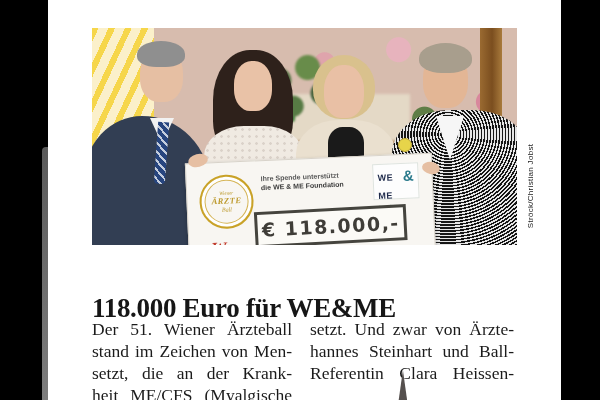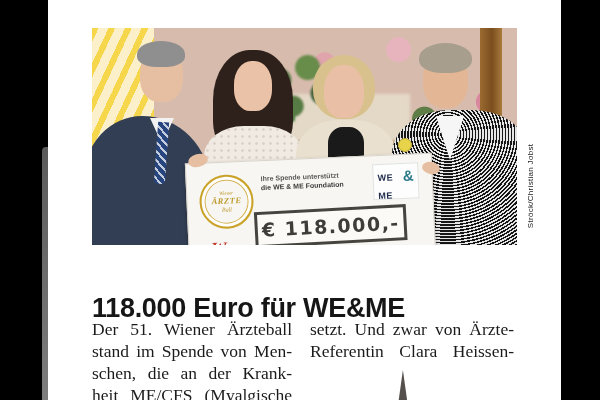--- a/index.html
+++ b/index.html
@@ -108,21 +108,21 @@
   .amount{font-size:19px;font-weight:bold;color:#3f3d38;letter-spacing:1.5px;font-family:"DejaVu Sans",sans-serif;}
   .sig-w{position:absolute;left:22px;top:76px;color:#c0392b;font-size:17px;font-weight:bold;font-style:italic;
     font-family:"Liberation Serif",serif;}
 
   
   .credit{position:absolute;left:530px;top:186px;transform:translate(-50%,-50%) rotate(-90deg);
     white-space:nowrap;font-size:8px;color:#222;letter-spacing:.3px;}
 
   
   .headline{position:absolute;left:92px;top:274px;width:440px;
-    font-family:Liberation Sans, sans-serif;font-weight:bold;font-size:27px;line-height:32px;
+    font-family:Liberation Serif, serif;font-weight:bold;font-size:27px;line-height:32px;
     color:#161616;letter-spacing:-0.3px;}
   .col{position:absolute;top:318px;font-family:"Liberation Serif",serif;font-size:17.5px;
     color:#1b1b1b;}
   .col-1{left:92px;width:200px;}
   .col-2{left:310px;width:204px;}
   .bodyline{height:22px;line-height:22px;text-align:justify;text-align-last:justify;white-space:nowrap;overflow:visible;}
 
   
   .cursor{position:absolute;left:396px;top:370px;width:15px;height:30px;background:#55504e;
     clip-path:polygon(46% 0, 74% 100%, 18% 100%);}
@@ -189,24 +189,25 @@
     <div class="hand hand-a"></div>
     <div class="hand hand-b"></div>
   </div>
 
   <div class="credit">Ströck/Christian Jobst</div>
 
   <h1 class="headline">118.000 Euro für WE&amp;ME</h1>
 
   <div class="col col-1">
     <div class="bodyline">Der 51. Wiener Ärzteball</div>
-    <div class="bodyline">stand im Spende von Men-</div>
-    <div class="bodyline">schen, die an der Krank-</div>
+    <div class="bodyline">stand im Zeichen von Men-</div>
+    <div class="bodyline">setzt, die an der Krank-</div>
     <div class="bodyline">heit ME/CFS (Myalgische</div>
   </div>
   <div class="col col-2">
     <div class="bodyline">setzt. Und zwar von Ärzte-</div>
+    <div class="bodyline">hannes Steinhart und Ball-</div>
     <div class="bodyline">Referentin Clara Heissen-</div>
   </div>
 
   <div class="cursor"></div>
 
 </div>
 
 </body></html>

